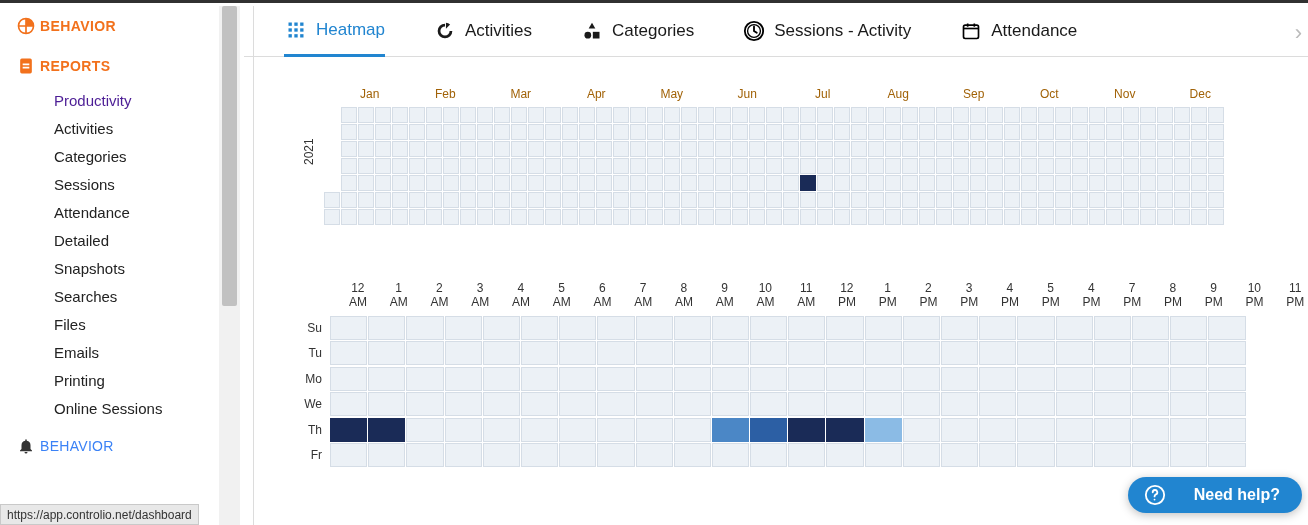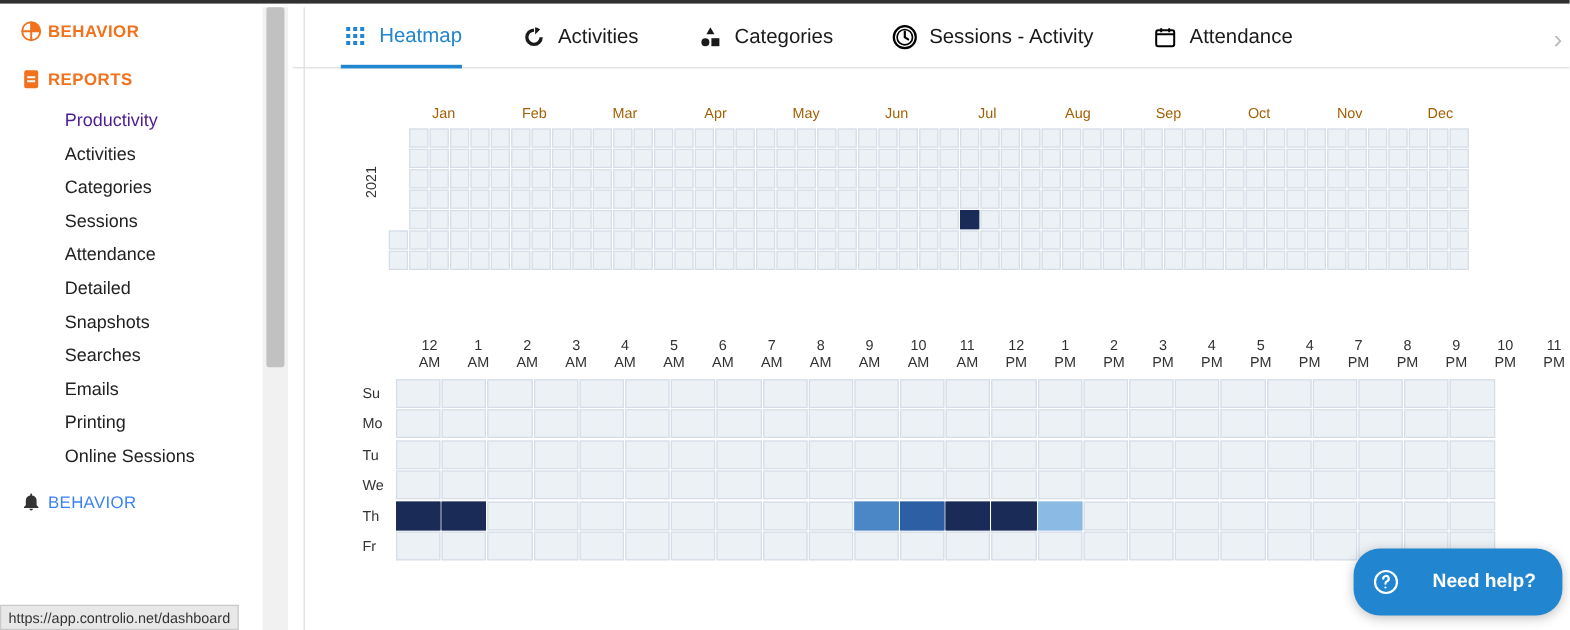--- a/index.html
+++ b/index.html
@@ -46,30 +46,30 @@
   .day { width:16px; height:16px; background:#ecf1f6; border:1px solid #d5dde6; }
   .day.hidden { visibility:hidden; }
   .day.mark { background:#1a2b57; border-color:#1a2b57; }
 
   
   .hour-block { margin-top:56px; }
   .hour-labels { display:flex; margin-left:28px; }
   .hour-labels span { width:38.2px; text-align:center; font-size:12px; color:#333;margin-left:15px; }
   .hour-grid { margin-top:6px; }
   .hour-row { display:flex; align-items:center; height:25.5px; }
-  .hour-row .dow { width:28px; padding-right:8px; font-size:12px; color:#333; }
+  .hour-row .dow { width:28px; text-align:right; padding-right:8px; font-size:12px; color:#333; }
   .hour-row .cells { display:flex; gap:1px; }
   .cell { width:37.2px; height:24px; background:#ecf1f6; border:1px solid #d5dde6; }
   .cell.c1 { background:#1a2b57; border-color:#1a2b57; }
   .cell.c2 { background:#4b87c6; border-color:#4b87c6; }
   .cell.c3 { background:#2c5fa4; border-color:#2c5fa4; }
   .cell.c4 { background:#8bbbe5; border-color:#8bbbe5; }
 
   
-  .help { position:absolute; right:6px; bottom:12px; background:#2185d0; color:#fff; border-radius:22px; height:56px; padding:0 22px 0 16px; display:flex; align-items:center; font-size:16px; font-weight:600; box-shadow:0 2px 10px rgba(0,0,0,.25); cursor:pointer;gap:18px; }
+  .help { position:absolute; right:6px; bottom:12px; background:#2185d0; color:#fff; border-radius:22px; height:36px; padding:0 22px 0 16px; display:flex; align-items:center; font-size:16px; font-weight:600; box-shadow:0 2px 10px rgba(0,0,0,.25); cursor:pointer;gap:18px; }
   .help svg { fill:none; stroke:#fff; stroke-width:2; margin-right:10px; }
 
   
   .statusbar { position:absolute; left:0; bottom:0; height:21px; background:#e8e8e8; border:1px solid #c9c9c9; padding:2px 6px; font-size:12px; color:#333; display:flex; align-items:center; }
 </style>
 </head>
 <body>
 
 <div class="sidebar-wrap">
   <div class="sidebar">
@@ -92,20 +92,21 @@
       </div>
       <ul id="report-items">
           <li class="active">Productivity</li>
           <li>Activities</li>
           <li>Categories</li>
           <li>Sessions</li>
           <li>Attendance</li>
           <li>Detailed</li>
           <li>Snapshots</li>
           <li>Searches</li>
+          <li>Files</li>
           <li>Emails</li>
           <li>Printing</li>
           <li>Online Sessions</li>
         </ul>
       <div class="behavior-row">
         <span class="s-icon">
           <svg width="18" height="18" viewBox="0 0 24 24">
               <path d="M12 22a2 2 0 0 0 2-2h-4a2 2 0 0 0 2 2zm6-6V11a6 6 0 0 0-5-5.91V4a1 1 0 1 0-2 0v1.09A6 6 0 0 0 6 11v5l-2 2v1h16v-1z"></path>
             </svg>
         </span>
@@ -731,50 +732,50 @@
               <div class="cell"></div>
               <div class="cell"></div>
               <div class="cell"></div>
               <div class="cell"></div>
               <div class="cell"></div>
               <div class="cell"></div>
               <div class="cell"></div>
             </div>
           </div>
           <div class="hour-row">
+            <div class="dow">Tu</div>
+            <div class="cells">
+              <div class="cell"></div>
+              <div class="cell"></div>
+              <div class="cell"></div>
+              <div class="cell"></div>
+              <div class="cell"></div>
+              <div class="cell"></div>
+              <div class="cell"></div>
+              <div class="cell"></div>
+              <div class="cell"></div>
+              <div class="cell"></div>
+              <div class="cell"></div>
+              <div class="cell"></div>
+              <div class="cell"></div>
+              <div class="cell"></div>
+              <div class="cell"></div>
+              <div class="cell"></div>
+              <div class="cell"></div>
+              <div class="cell"></div>
+              <div class="cell"></div>
+              <div class="cell"></div>
+              <div class="cell"></div>
+              <div class="cell"></div>
+              <div class="cell"></div>
+              <div class="cell"></div>
+            </div>
+          </div>
+          <div class="hour-row">
             <div class="dow">Mo</div>
-            <div class="cells">
-              <div class="cell"></div>
-              <div class="cell"></div>
-              <div class="cell"></div>
-              <div class="cell"></div>
-              <div class="cell"></div>
-              <div class="cell"></div>
-              <div class="cell"></div>
-              <div class="cell"></div>
-              <div class="cell"></div>
-              <div class="cell"></div>
-              <div class="cell"></div>
-              <div class="cell"></div>
-              <div class="cell"></div>
-              <div class="cell"></div>
-              <div class="cell"></div>
-              <div class="cell"></div>
-              <div class="cell"></div>
-              <div class="cell"></div>
-              <div class="cell"></div>
-              <div class="cell"></div>
-              <div class="cell"></div>
-              <div class="cell"></div>
-              <div class="cell"></div>
-              <div class="cell"></div>
-            </div>
-          </div>
-          <div class="hour-row">
-            <div class="dow">Tu</div>
             <div class="cells">
               <div class="cell"></div>
               <div class="cell"></div>
               <div class="cell"></div>
               <div class="cell"></div>
               <div class="cell"></div>
               <div class="cell"></div>
               <div class="cell"></div>
               <div class="cell"></div>
               <div class="cell"></div>

